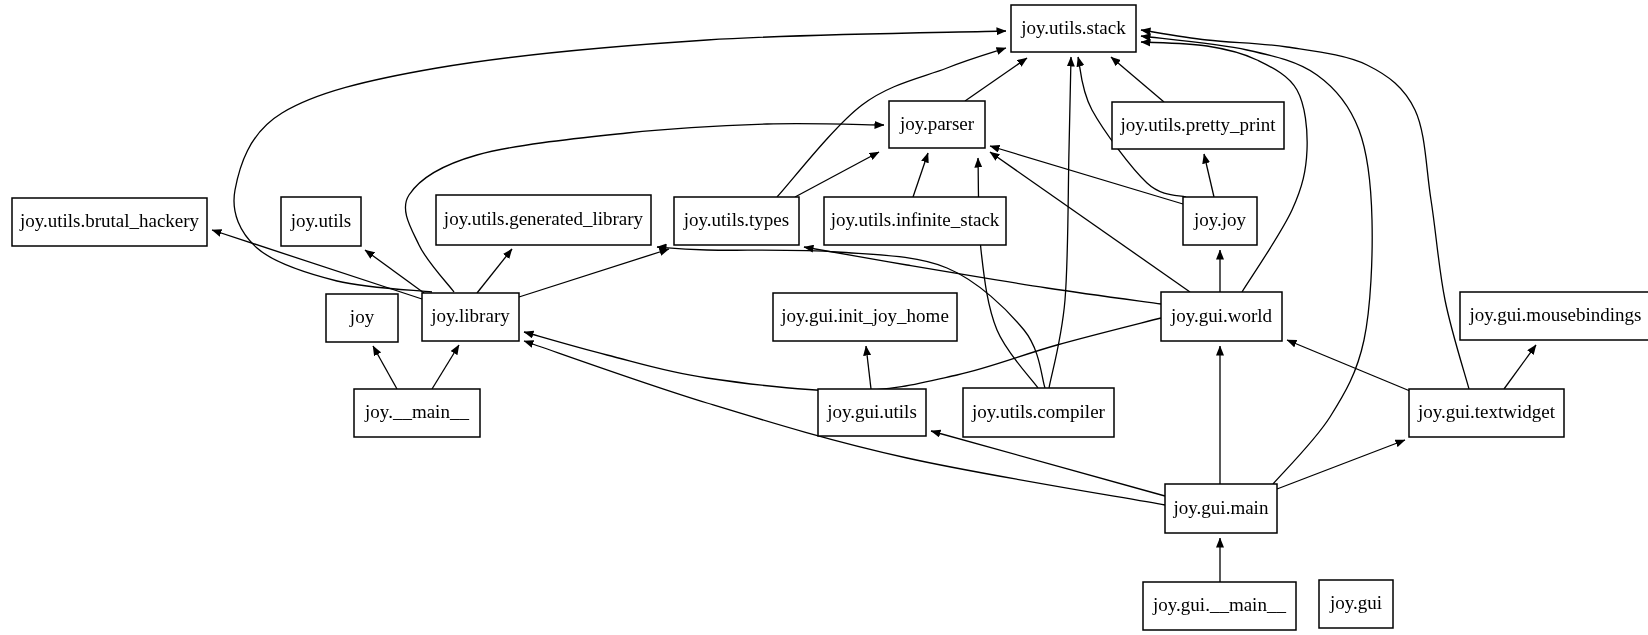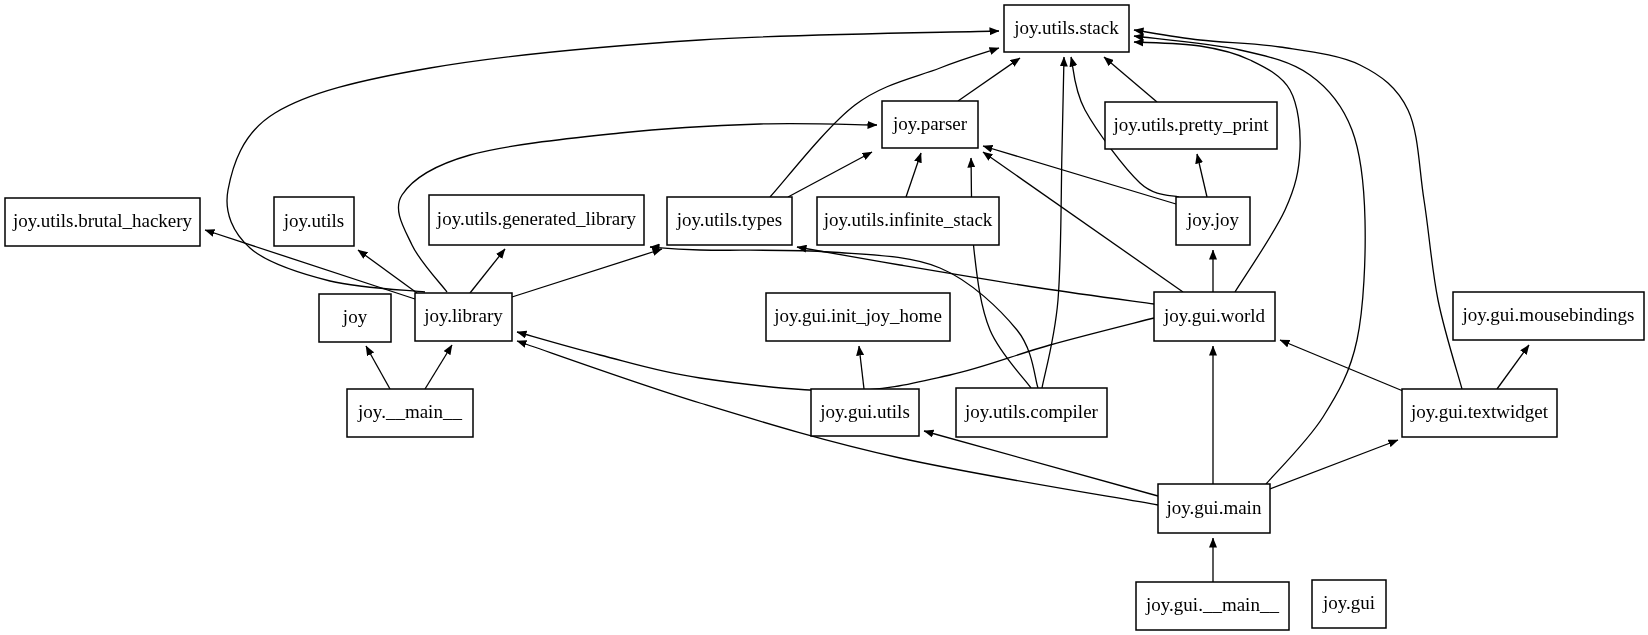--- a/index.html
+++ b/index.html
@@ -9,20 +9,21 @@
     width: 1648px;
     height: 635px;
     overflow: hidden;
     font-family: "Liberation Serif", "DejaVu Serif", serif;
   }
   #graph-canvas {
     position: relative;
     width: 1412px;
     height: 635px;
     background: #ffffff;
+    margin-left: 7px;
   }
   svg { display: block; }
   .node-rect {
     fill: #ffffff;
     stroke: #000000;
     stroke-width: 1.5;
   }
   .node-label {
     fill: #000000;
     font-family: "Liberation Serif", "DejaVu Serif", serif;

